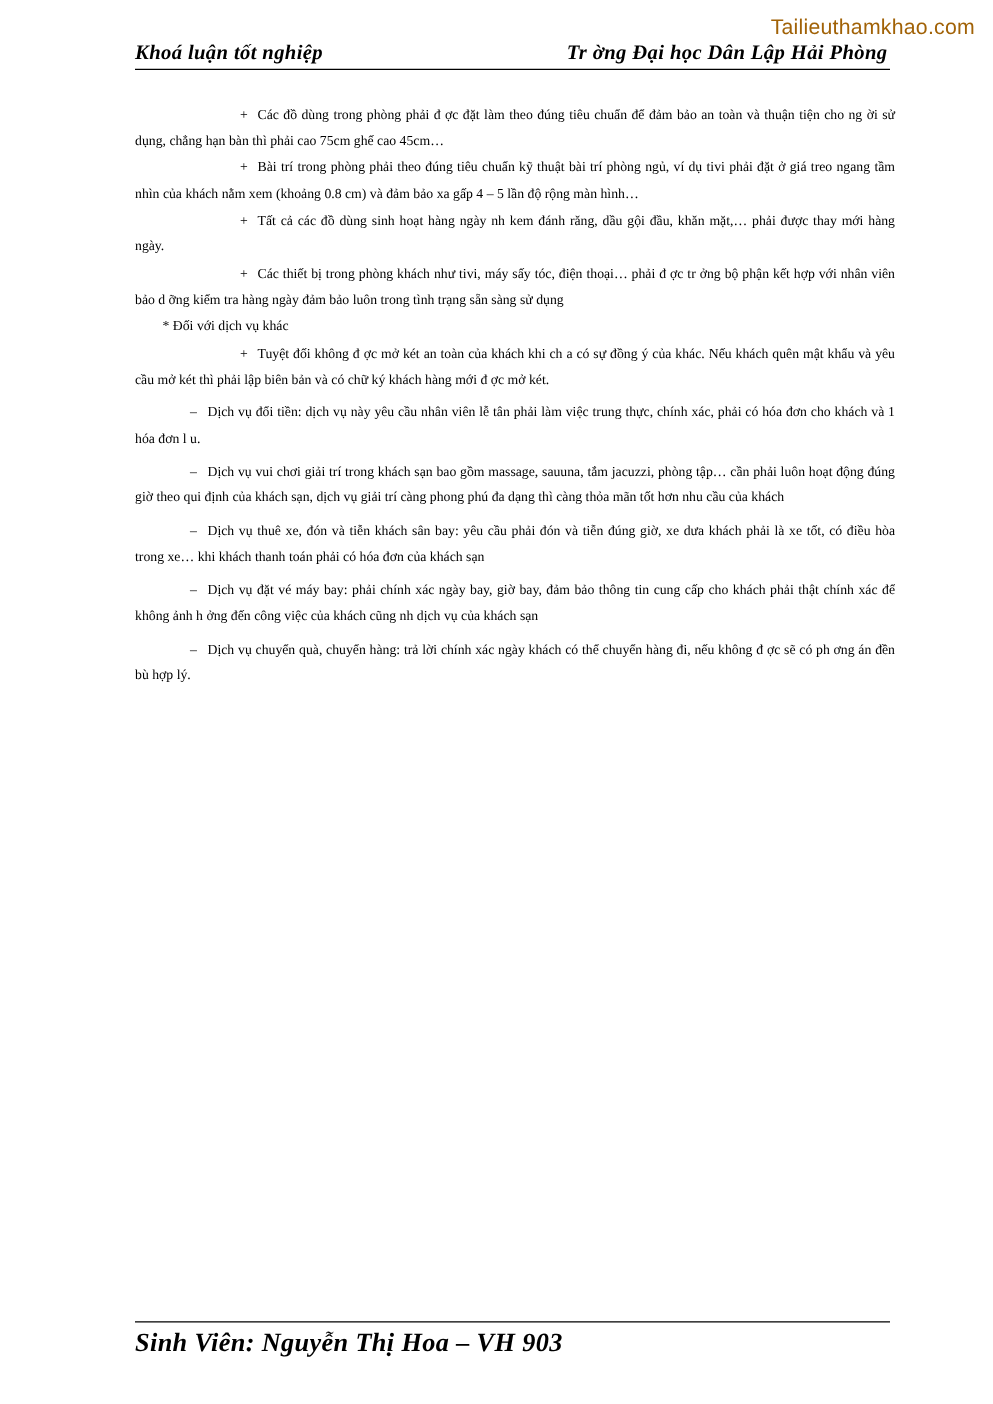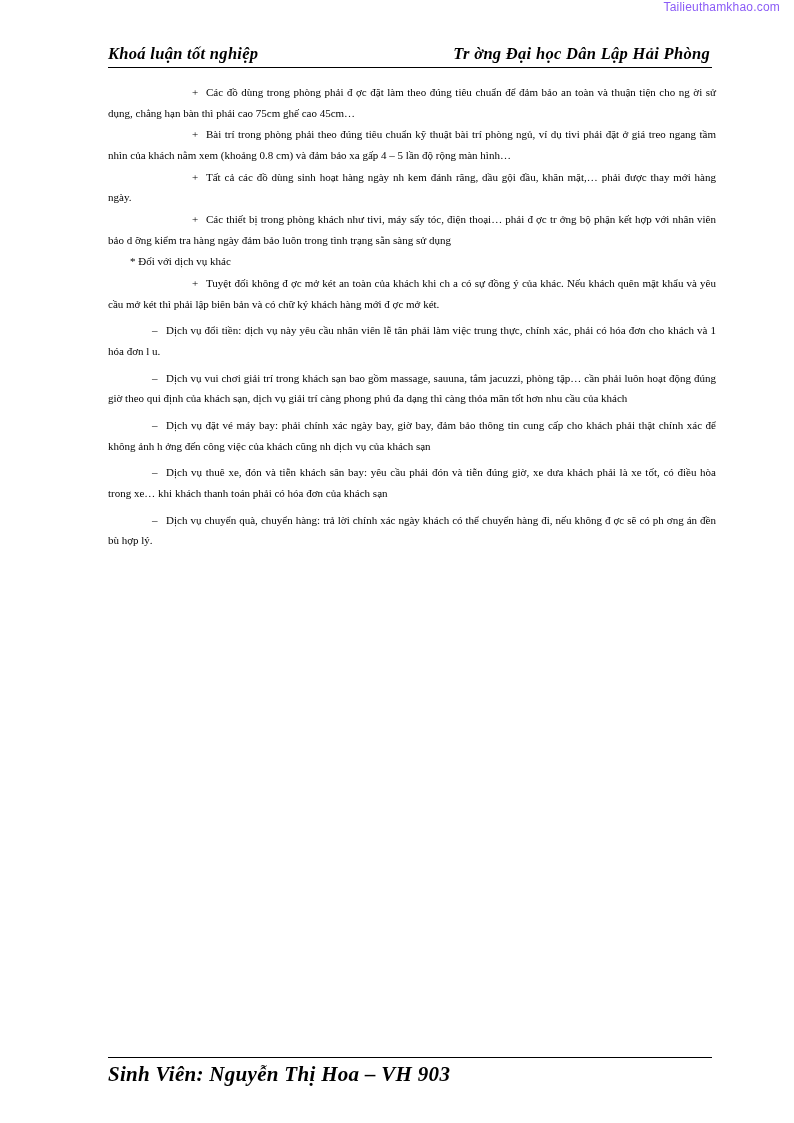--- a/index.html
+++ b/index.html
@@ -16,30 +16,30 @@
     overflow: hidden;
   }
   .page {
     position: relative;
     width: 794px;
     height: 1123px;
     box-sizing: border-box;
   }
   .watermark {
     position: absolute;
-    top: 0;
+    top: 12px;
     right: 14px;
     font-family: "Liberation Sans", sans-serif;
-    font-size: 12px;
-    color: #8b5cf6;
+    font-size: 17px;
+    color: #a16207;
     letter-spacing: 0.2px;
   }
   .header {
     position: absolute;
-    top: 44px;
+    top: 32px;
     left: 108px;
     width: 604px;
     display: flex;
     justify-content: space-between;
     align-items: baseline;
     border-bottom: 1.4px solid #000;
     padding-bottom: 3px;
   }
   .header-left {
     font-family: "Liberation Serif", serif;
@@ -118,23 +118,23 @@
     <p class="para indent"><span class="bullet">+</span><span>Các thiết bị trong phòng khách như tivi, máy sấy tóc, điện thoại… phải đ­ ợc tr­ ởng bộ phận kết hợp với nhân viên bảo d­ ỡng kiểm tra hàng ngày đảm bảo luôn trong tình trạng sẵn sàng sử dụng</span></p>
 
     <p class="para" style="text-indent:22px;">* Đối với dịch vụ khác</p>
 
     <p class="para indent"><span class="bullet">+</span><span>Tuyệt đối không đ­ ợc mở két an toàn của khách khi ch­ a có sự đồng ý của khác. Nếu khách quên mật khẩu và yêu cầu mở két thì phải lập biên bản và có chữ ký khách hàng mới đ­ ợc mở két.</span></p>
 
     <p class="para gap" style="text-indent:22px;"><span class="bullet" style="width:36px;">–</span><span>Dịch vụ đổi tiền: dịch vụ này yêu cầu nhân viên lễ tân phải làm việc trung thực, chính xác, phải có hóa đơn cho khách và 1 hóa đơn l­ u.</span></p>
 
     <p class="para gap" style="text-indent:22px;"><span class="bullet" style="width:36px;">–</span><span>Dịch vụ vui chơi giải trí trong khách sạn bao gồm massage, sauuna, tắm jacuzzi, phòng tập… cần phải luôn hoạt động đúng giờ theo qui định của khách sạn, dịch vụ giải trí càng phong phú đa dạng thì càng thỏa mãn tốt hơn nhu cầu của khách</span></p>
 
+    <p class="para gap" style="text-indent:22px;"><span class="bullet" style="width:36px;">–</span><span>Dịch vụ thuê xe, đón và tiễn khách sân bay: yêu cầu phải đón và tiễn đúng giờ, xe dưa khách phải là xe tốt, có điều hòa trong xe… khi khách thanh toán phải có hóa đơn của khách sạn</span></p>
+
     <p class="para gap" style="text-indent:22px;"><span class="bullet" style="width:36px;">–</span><span>Dịch vụ đặt vé máy bay: phải chính xác ngày bay, giờ bay, đảm bảo thông tin cung cấp cho khách phải thật chính xác để không ảnh h­ ởng đến công việc của khách cũng nh­ dịch vụ của khách sạn</span></p>
-
-    <p class="para gap" style="text-indent:22px;"><span class="bullet" style="width:36px;">–</span><span>Dịch vụ thuê xe, đón và tiễn khách sân bay: yêu cầu phải đón và tiễn đúng giờ, xe dưa khách phải là xe tốt, có điều hòa trong xe… khi khách thanh toán phải có hóa đơn của khách sạn</span></p>
 
     <p class="para gap" style="text-indent:22px;"><span class="bullet" style="width:36px;">–</span><span>Dịch vụ chuyển quà, chuyển hàng: trả lời chính xác ngày khách có thể chuyển hàng đi, nếu không đ­ ợc sẽ có ph­ ơng án đền bù hợp lý.</span></p>
 
   </div>
 
   <div class="footer">
     <div class="footer-text">Sinh Viên: Nguyễn Thị Hoa – VH 903</div>
   </div>
 
 </div>

